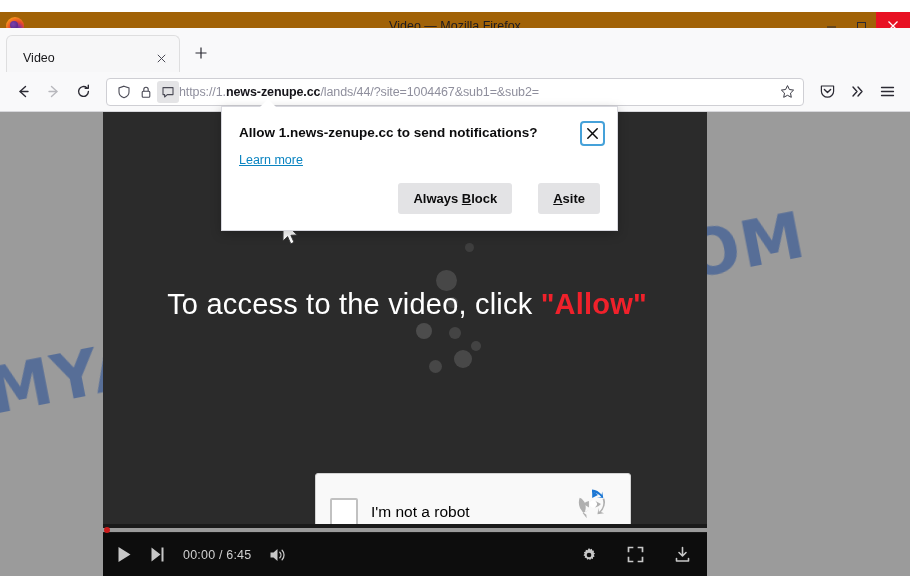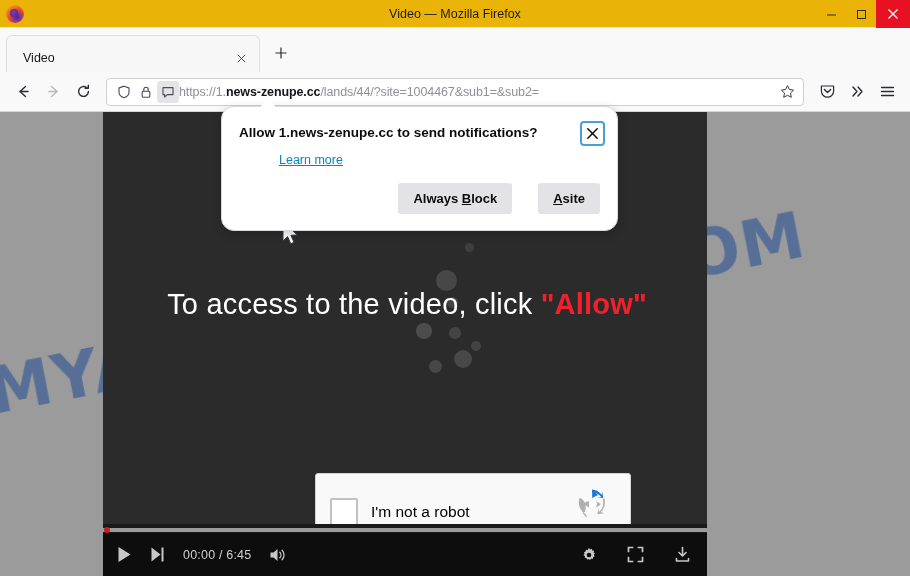--- a/index.html
+++ b/index.html
@@ -12,23 +12,23 @@
 
   #app {
     position: relative;
     width: 910px; height: 576px;
     background: #ffffff;
     overflow: hidden;
   }
 
   
   .titlebar {
-    position: absolute; top: 0; left: 0;
+    position: absolute; top: 12px; left: 0;
     width: 910px; height: 28px;
-    background: #eab308;
+    background: #a16207;
     border-bottom: 1px solid #e8e8ec;
     display: flex; align-items: center;
   }
   .ff-logo {
     width: 18px; height: 18px; margin-left: 6px;
     border-radius: 50%;
     background: radial-gradient(circle at 62% 68%, #4b2a8a 0%, #7b2fa0 18%, #e7472e 46%, #f6861f 70%, #ffc900 100%);
     position: relative; flex: 0 0 auto;
   }
   .ff-logo::after {
@@ -54,21 +54,21 @@
 
   
   .tabstrip {
     position: absolute; top: 28px; left: 0;
     width: 910px; height: 44px;
     background: #f9f9fa;
     display: flex; align-items: flex-end;
     padding-left: 6px;
   }
   .tab {
-    width: 254px; height: 37px;
+    width: 174px; height: 37px;
     background: #f7f7f8;
     border: 1px solid #dededf;
     border-bottom: none;
     border-radius: 6px 6px 0 0;
     display: flex; align-items: center;
     padding: 8px 8px 0 16px;
     position: relative;
   }
   .tab-label {
     flex: 1; font-size: 12.5px; color: #17171a;
@@ -237,21 +237,21 @@
     pointer-events: none;
   }
 
   
   .notif-popup {
     position: absolute;
     left: 221px; top: 106px;
     width: 397px;
     background: #ffffff;
     border: 1px solid #d8d8de;
-    border-radius: 13px;
+    border-radius: 0;
     box-shadow: 0 3px 10px rgba(0,0,0,.22);
     z-index: 40;
   }
   .notif-popup::before {
     content: "";
     position: absolute; left: 38px; top: -8px;
     width: 0; height: 0;
     border-left: 8px solid transparent;
     border-right: 8px solid transparent;
     border-bottom: 8px solid #ffffff;
@@ -271,21 +271,20 @@
     display: flex; align-items: center; justify-content: center;
     color: #0c0c0d;
     background: #fff;
   }
   .notif-learn {
     padding: 7px 0 0 17px;
     font-size: 12.5px;
     color: #0a84c1;
     text-decoration: underline;
     display: inline-block;
-    margin-left: 40px;
   }
   .notif-actions {
     display: flex; justify-content: flex-end; gap: 26px;
     padding: 15px 17px 16px 17px;
   }
   .notif-btn {
     background: #e3e3e5;
     border: none; border-radius: 3px;
     font-size: 13px; font-weight: 700; color: #0c0c0d;
     padding: 8px 15px;

